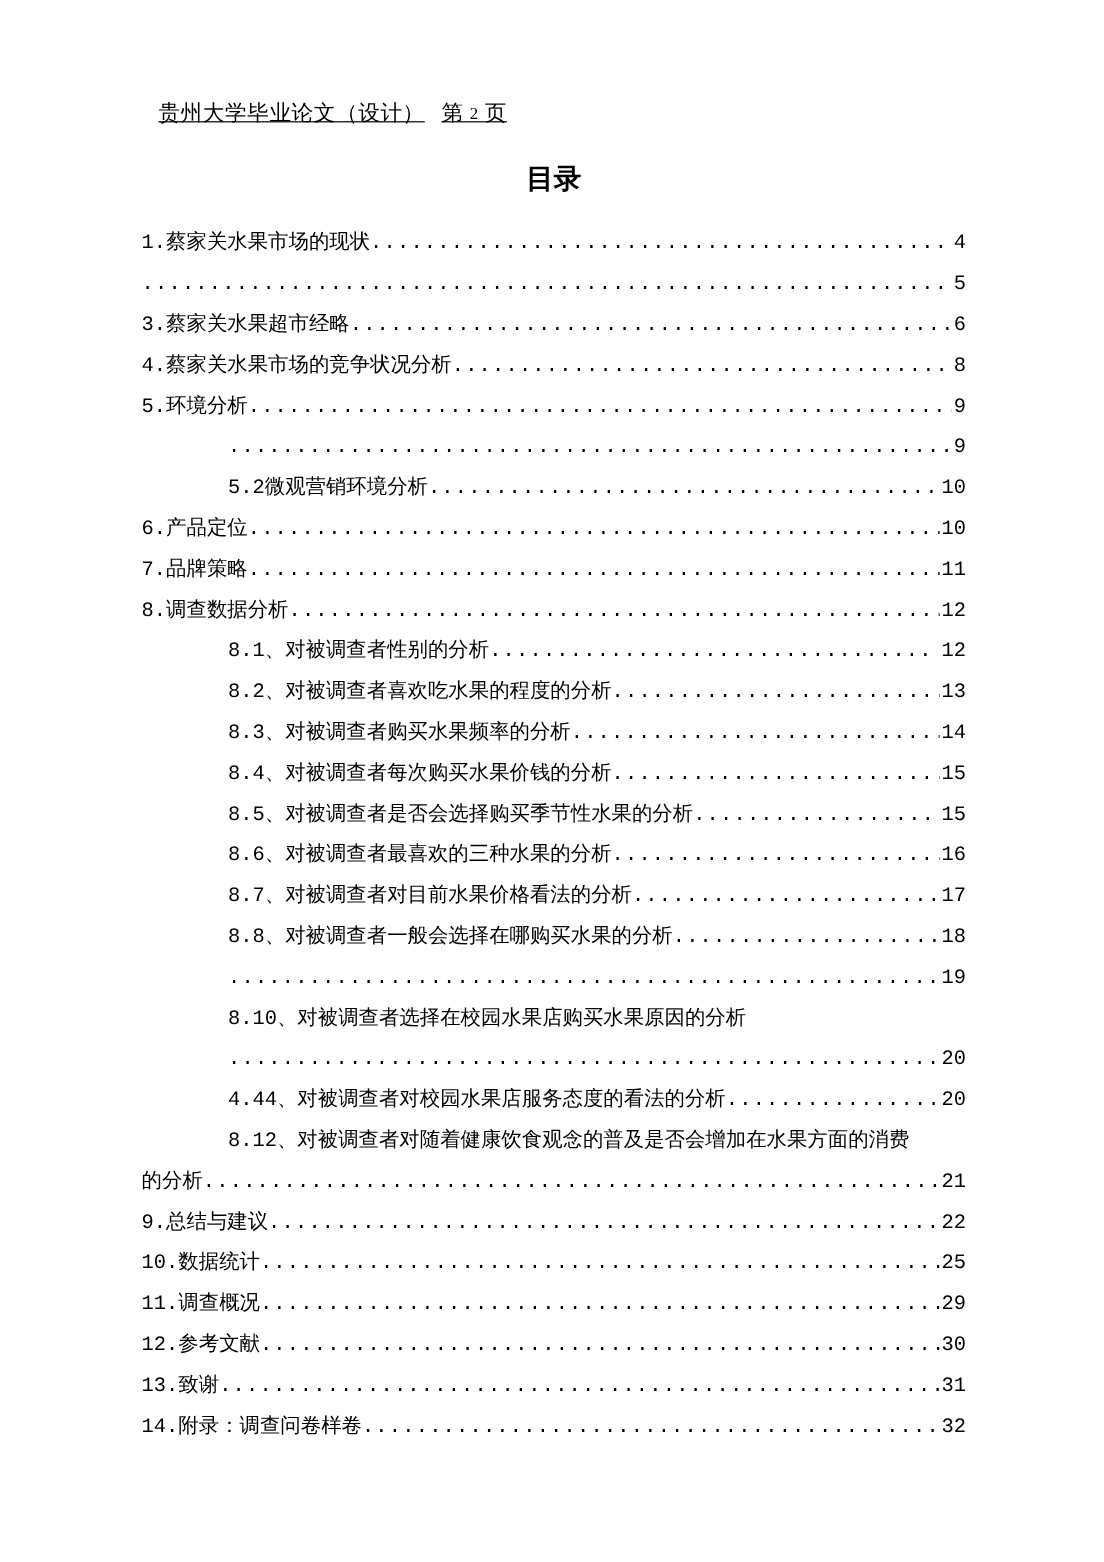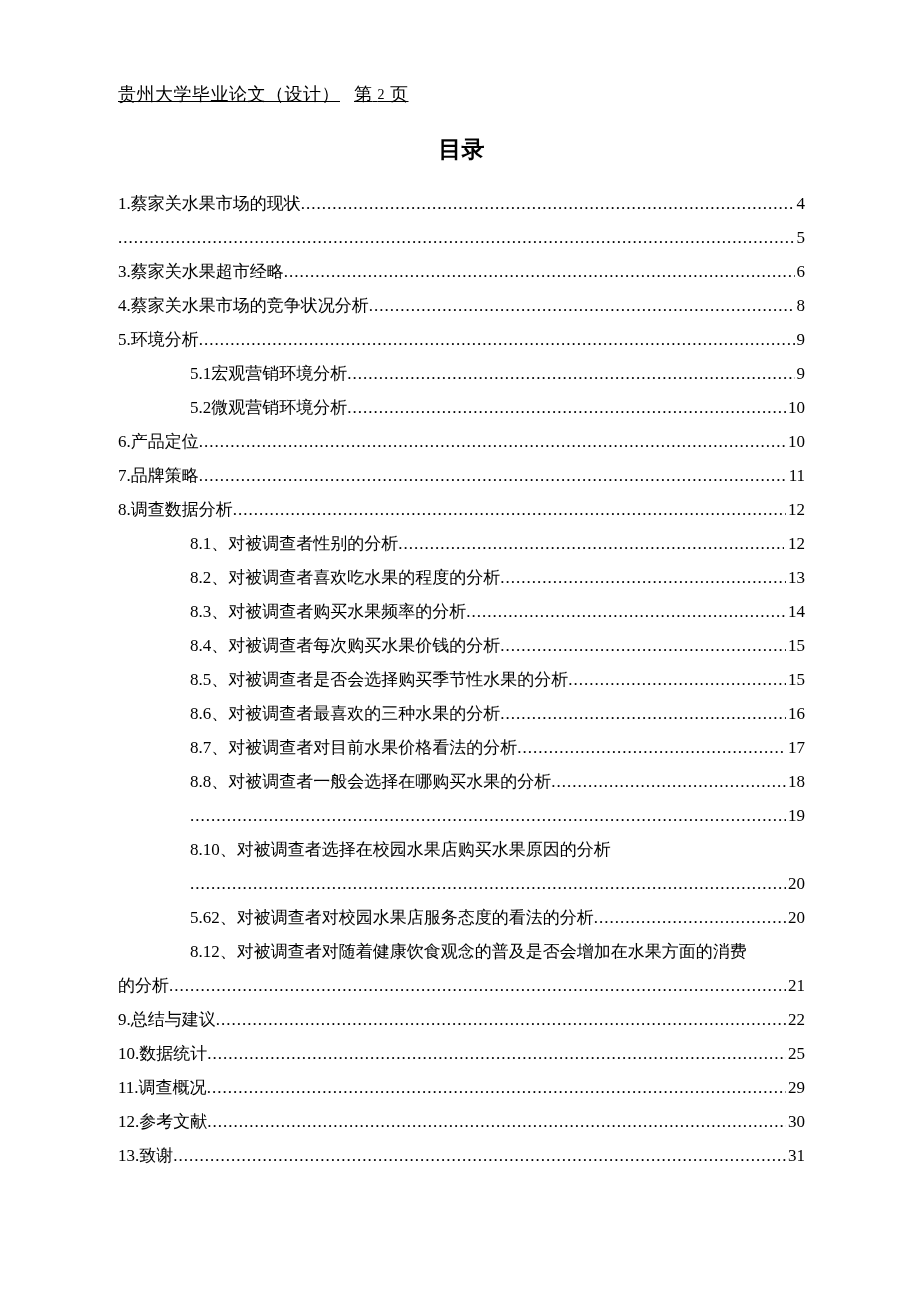--- a/index.html
+++ b/index.html
@@ -14,20 +14,21 @@
     .page {
       padding: 82px 115px 60px 118px;
       box-sizing: border-box;
     }
     .header {
       text-align: left;
       text-decoration: underline;
       font-size: 18px;
       margin-bottom: 28px;
       letter-spacing: 0.5px;
+      margin-left: 14px;
     }
     .header .gap {
       display: inline-block;
       width: 14px;
     }
     .header .pgno {
       font-size: 14px;
       vertical-align: 1px;
     }
     .title {
@@ -37,20 +38,21 @@
       margin-bottom: 22px;
     }
     .toc {
       line-height: 2.0;
       font-size: 17px;
     }
     .toc-row {
       display: flex;
       align-items: center;
       white-space: nowrap;
+      font-family: Liberation Mono, monospace;
     }
     .toc-row .label {
       flex: 0 0 auto;
     }
     .toc-row .dots {
       flex: 1 1 auto;
       overflow: hidden;
       letter-spacing: 1px;
     }
     .toc-row .dots::before {
@@ -96,21 +98,20 @@
         <span class="label">4.蔡家关水果市场的竞争状况分析</span>
         <span class="dots"></span>
         <span class="pg">8</span>
       </div>
       <div class="toc-row">
         <span class="label">5.环境分析 </span>
         <span class="dots"></span>
         <span class="pg">9</span>
       </div>
       <div class="toc-row indent">
-        <span class="label">5.1宏观营销环境分析</span>
         <span class="dots"></span>
         <span class="pg">9</span>
       </div>
       <div class="toc-row indent">
         <span class="label">5.2微观营销环境分析</span>
         <span class="dots"></span>
         <span class="pg">10</span>
       </div>
       <div class="toc-row">
         <span class="label">6.产品定位</span>
@@ -173,21 +174,21 @@
       </div>
       <div class="toc-row indent">
         <span class="label">8.10、对被调查者选择在校园水果店购买水果原因的分析</span>
       </div>
       <div class="toc-row indent">
         <span class="label"> </span>
         <span class="dots"></span>
         <span class="pg">20</span>
       </div>
       <div class="toc-row indent">
-        <span class="label">5.62、对被调查者对校园水果店服务态度的看法的分析</span>
+        <span class="label">4.44、对被调查者对校园水果店服务态度的看法的分析</span>
         <span class="dots"></span>
         <span class="pg">20</span>
       </div>
       <div class="toc-row indent">
         <span class="label">8.12、对被调查者对随着健康饮食观念的普及是否会增加在水果方面的消费</span>
       </div>
       <div class="toc-row">
         <span class="label">的分析</span>
         <span class="dots"></span>
         <span class="pg">21</span>
@@ -209,15 +210,20 @@
       </div>
       <div class="toc-row">
         <span class="label">12.参考文献</span>
         <span class="dots"></span>
         <span class="pg">30</span>
       </div>
       <div class="toc-row">
         <span class="label">13.致谢</span>
         <span class="dots"></span>
         <span class="pg">31</span>
+      </div>
+      <div class="toc-row">
+        <span class="label">14.附录：调查问卷样卷</span>
+        <span class="dots"></span>
+        <span class="pg">32</span>
       </div>
     </div>
 </div>
 
 </body></html>

